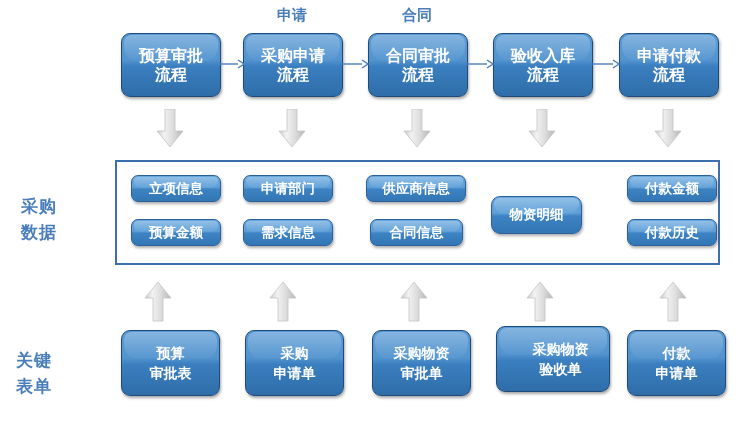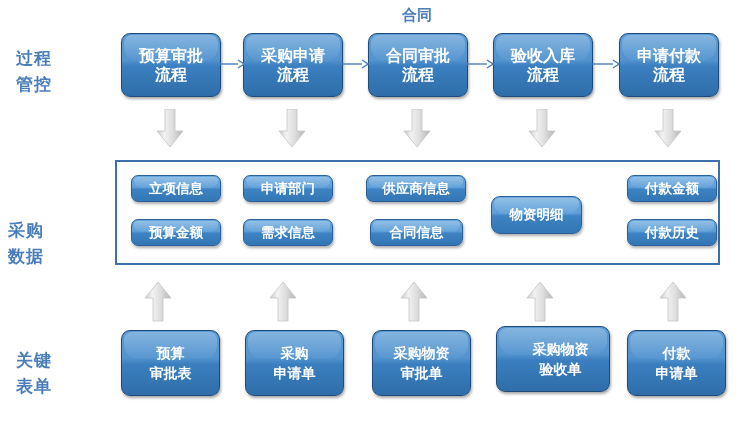--- a/index.html
+++ b/index.html
@@ -156,27 +156,26 @@
   
   .connector {
     position: absolute;
   }
 </style>
 </head>
 <body>
 
 <div id="canvas">
 
-  <div class="row-label" style="left:16px; top:45px;">过程
-管控</div>
-  <div class="row-label" style="left:8px; top:193px;margin-top:24px;">采购
+  <div class="row-label" style="left:21px; top:193px;">采购
 数据</div>
   <div class="row-label" style="left:16px; top:347px;">关键
 表单</div>
 
+  <div class="stage-caption" style="left:242px; top:6px; width:100px;">申请</div>
   <div class="stage-caption" style="left:367px; top:6px; width:100px;text-align:center;">合同</div>
 
   <div class="proc-box" style="left:121px; top:33px; width:98px; height:62px;">
     <span>预算审批
 流程</span>
   </div>
   <div class="proc-box" style="left:243px; top:33px; width:98px; height:62px;">
     <span>采购申请
 流程</span>
   </div>

